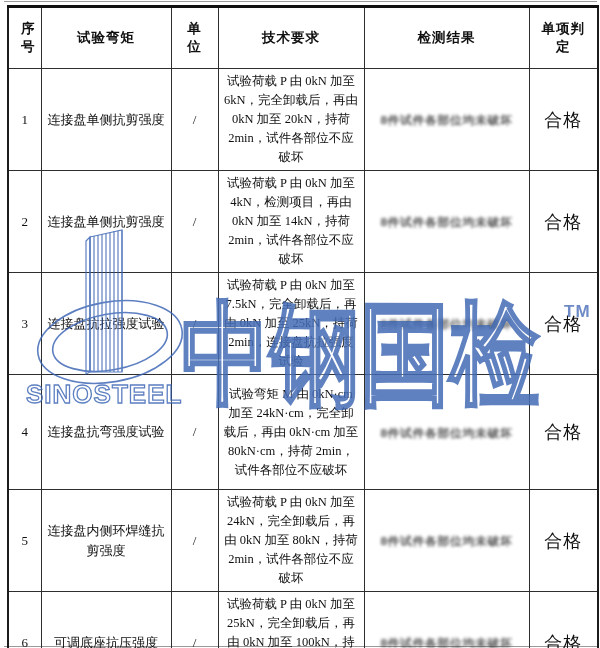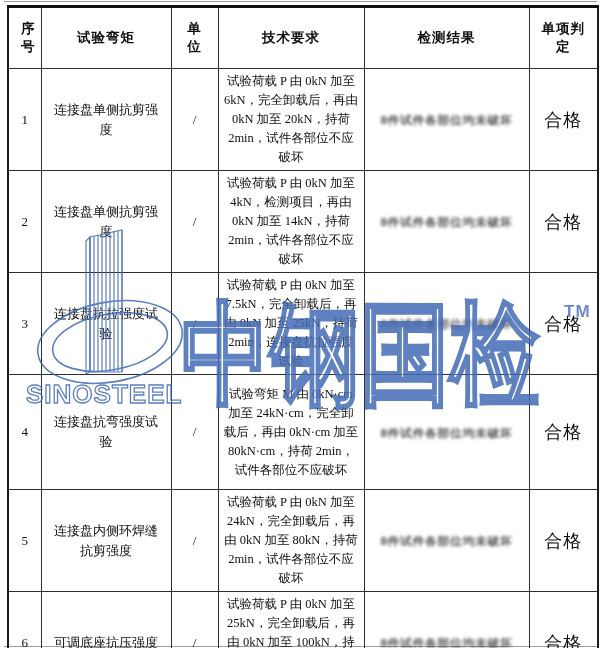--- a/index.html
+++ b/index.html
@@ -25,21 +25,21 @@
     border:1px solid #2e2e2e;
     text-align:center; vertical-align:middle;
     color:#101010; padding:12px;
   }
   .report-table th {
     font-family:"Liberation Sans","DejaVu Sans",sans-serif;
     font-weight:bold; font-size:13.5px; height:36px;
     letter-spacing:1px;
   }
   td.c-no   { font-size:13px; }
-  td.c-item { font-size:13px; padding:0 10px; line-height:20px;margin-top:36px; }
+  td.c-item { font-size:13px; padding:0 0; line-height:20px;margin-top:36px; }
   td.c-unit { font-size:13px; }
   td.c-req  { font-size:12.5px; line-height:19px; padding:3px 4px; }
   td.c-judg { font-size:18px; letter-spacing:1px; }
   tr.r1 { height:96px; } tr.r2 { height:94px; } tr.r3 { height:93px; }
   tr.r4 { height:115px; } tr.r5 { height:92px; } tr.r6 { height:100px; }
 
   .blur-text {
     display:inline-block;
     font-family:"Liberation Sans","DejaVu Sans",sans-serif;
     font-size:12px; font-weight:bold; letter-spacing:0.5px;

